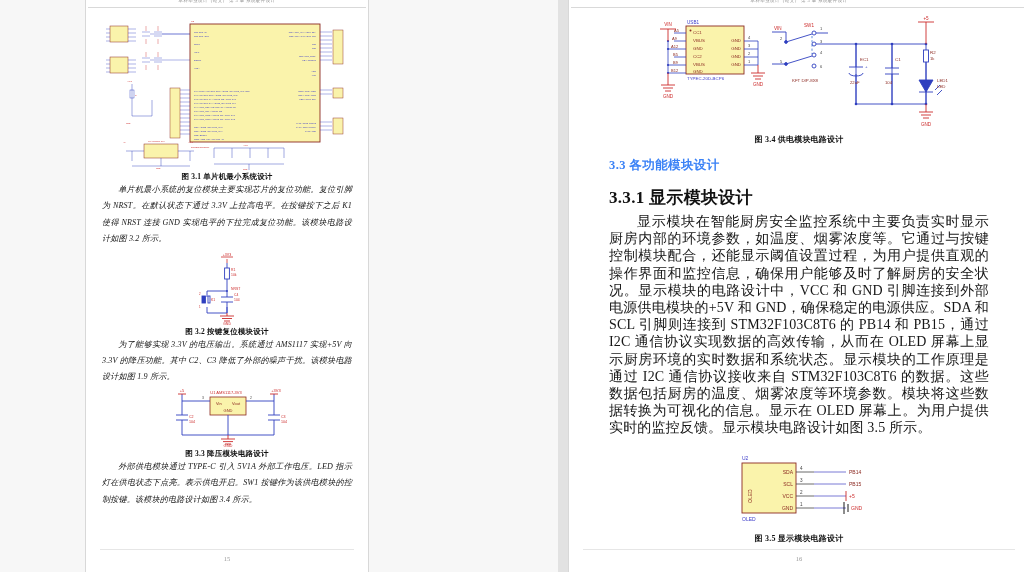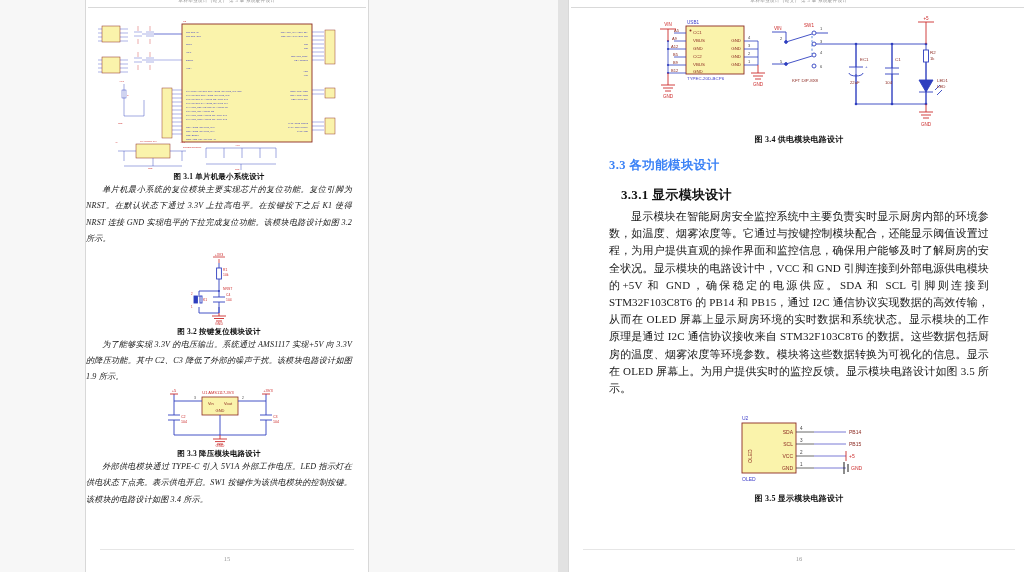--- a/index.html
+++ b/index.html
@@ -55,21 +55,21 @@
   }
 
   .content {
     position: absolute;
     left: 0; right: 0; top: 0;
   }
 
   
   p.body {
     margin: 0 0 1px 0;
-    font-size: 11px;
+    font-size: 14px;
     line-height: 17.2px;
     text-align: justify;
     text-indent: 2em;
     color: #161616;
     letter-spacing: .15px;
   }
   .page.left p.body { font-size: 8.1px; line-height: 16.4px; font-style: italic; }
 
   .figcap {
     margin: 2px 0 0 0;
@@ -82,22 +82,22 @@
   .page.left .figcap { font-size: 7.5px; }
 
   h2.sec {
     margin: 12px 0 4px 0;
     font-size: 12.5px;
     font-weight: bold;
     color: #3b82f6;
     letter-spacing: .4px;
   }
   h3.sec {
-    margin: 12px 0 4px 12px;
-    font-size: 13px;
+    margin: 12px 0 4px 0;
+    font-size: 17px;
     font-weight: bold;
     color: #111;
     letter-spacing: .3px;
   }
   .pagenum {
     position: absolute;
     bottom: 10px; left: 0; right: 0;
     text-align: center;
     font-size: 6.5px;
     color: #9a9a9a;
@@ -119,21 +119,21 @@
 
 <div id="viewport">
 
   <div class="gutter mid"></div>
   <div class="gutter far"></div>
 
   <div class="page left">
     <div class="running-head">本科毕业设计（论文）    第 3 章 系统硬件设计</div>
     <div class="page-topline"></div>
 
-    <div class="content" style="top:12px; left:0; right:16px;">
+    <div class="content" style="top:12px; left:16px; right:16px;">
 
       <div class="fig-wrap">
         <svg class="sch" width="250" height="158" viewBox="0 0 250 158">
           <g stroke="#2f3fbf" stroke-width="0.4" fill="none">
 
             <rect x="8" y="14" width="18" height="16" fill="#faf3ab" stroke="#8c2a22" stroke-width="0.5"></rect>
             <rect x="8" y="45" width="18" height="16" fill="#faf3ab" stroke="#8c2a22" stroke-width="0.5"></rect>
             <g stroke="#2f3fbf">
               <path d="M26 17h8M26 21h8M26 25h8M26 29h8"></path>
               <path d="M26 48h8M26 52h8M26 56h8M26 60h8"></path>

